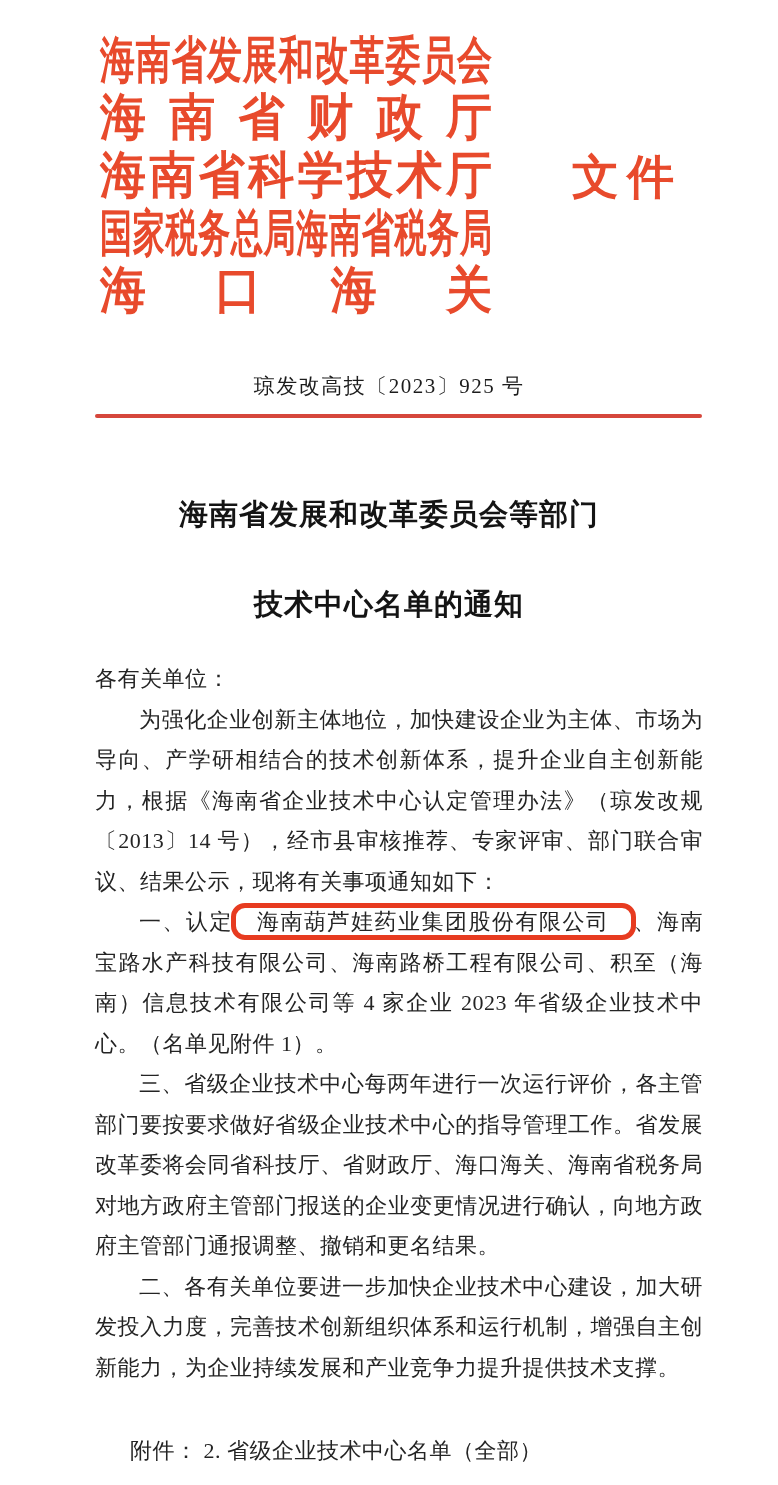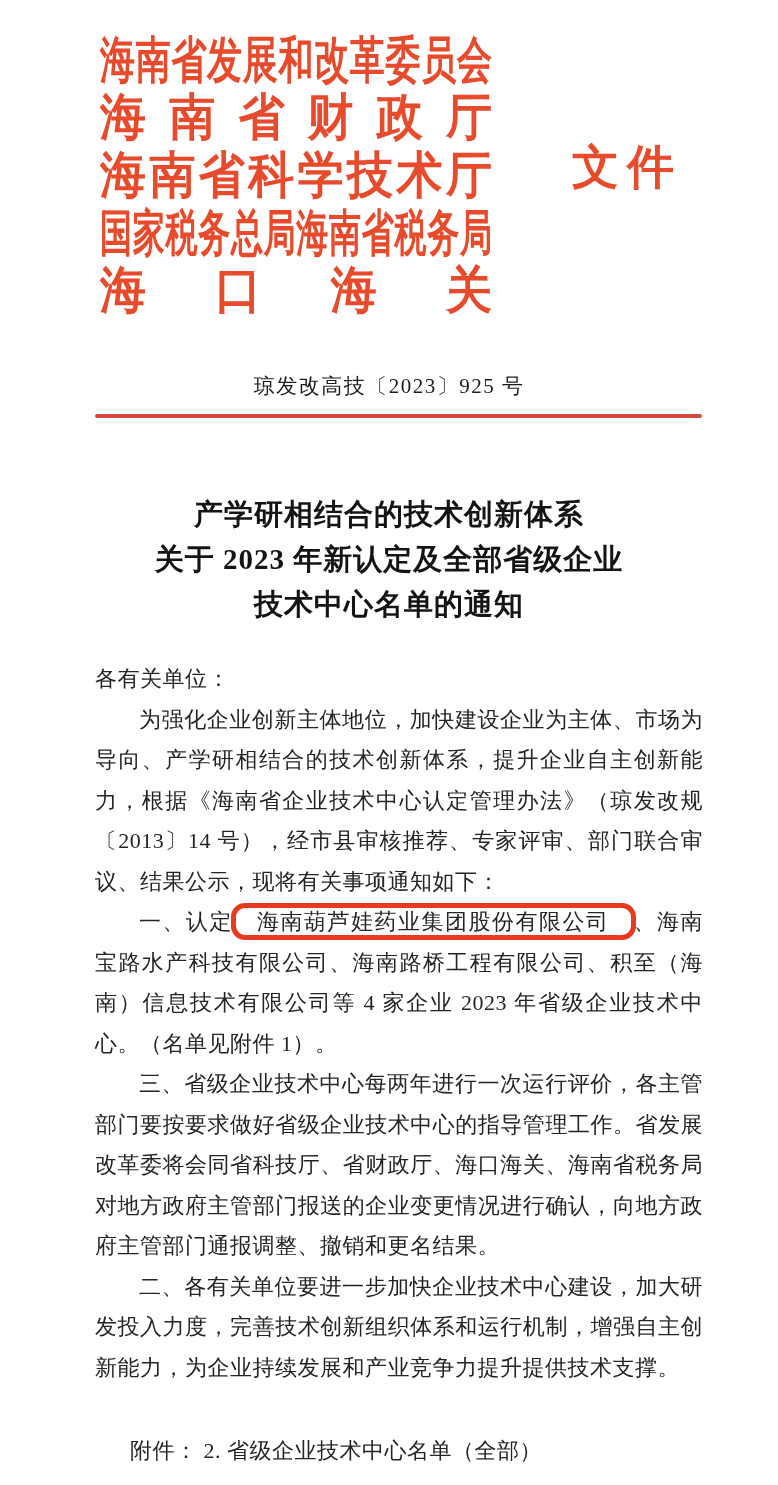--- a/index.html
+++ b/index.html
@@ -29,21 +29,21 @@
     align-items: center;
     height: 57.5px;
     color: var(--head-red);
     font-weight: bold;
     white-space: nowrap;
   }
   .agency-line span { display: inline-block; line-height: 1; }
   .doc-type-label {
     position: absolute;
     left: 472px;
-    top: 112px;
+    top: 122px;
     font-size: 47px;
     font-weight: bold;
     color: var(--head-red);
     letter-spacing: 8px;
     line-height: 1;
     white-space: nowrap;
   }
 
   
   .doc-number {
@@ -174,22 +174,22 @@
         </div>
       </div>
     <div class="doc-type-label">文件</div>
   </div>
 
   <div class="doc-number">琼发改高技〔2023〕925 号</div>
 
   <div class="red-rule"></div>
 
   <div class="doc-title">
-    <span>产学研相结合的技术创新体系</span><br>
-    <span>关于 2023 年新认定及全部省级企业</span><br>
+    <span>海南省发展和改革委员会等部门</span><br>
+    <br>
     <span>技术中心名单的通知</span>
   </div>
 
   <div class="doc-body">
     <p class="salutation">各有关单位：</p>
 
     <p>为强化企业创新主体地位，加快建设企业为主体、市场为导向、产学研相结合的技术创新体系，提升企业自主创新能力，根据《海南省企业技术中心认定管理办法》（琼发改规〔2013〕14 号），经市县审核推荐、专家评审、部门联合审议、结果公示，现将有关事项通知如下：</p>
 
     <p><span>一、认定</span><span class="highlight-box">海南葫芦娃药业集团股份有限公司</span><span>、海南宝路水产科技有限公司、海南路桥工程有限公司、积至（海南）信息技术有限公司等 4 家企业 2023 年省级企业技术中心。（名单见附件 1）。</span></p>
 

